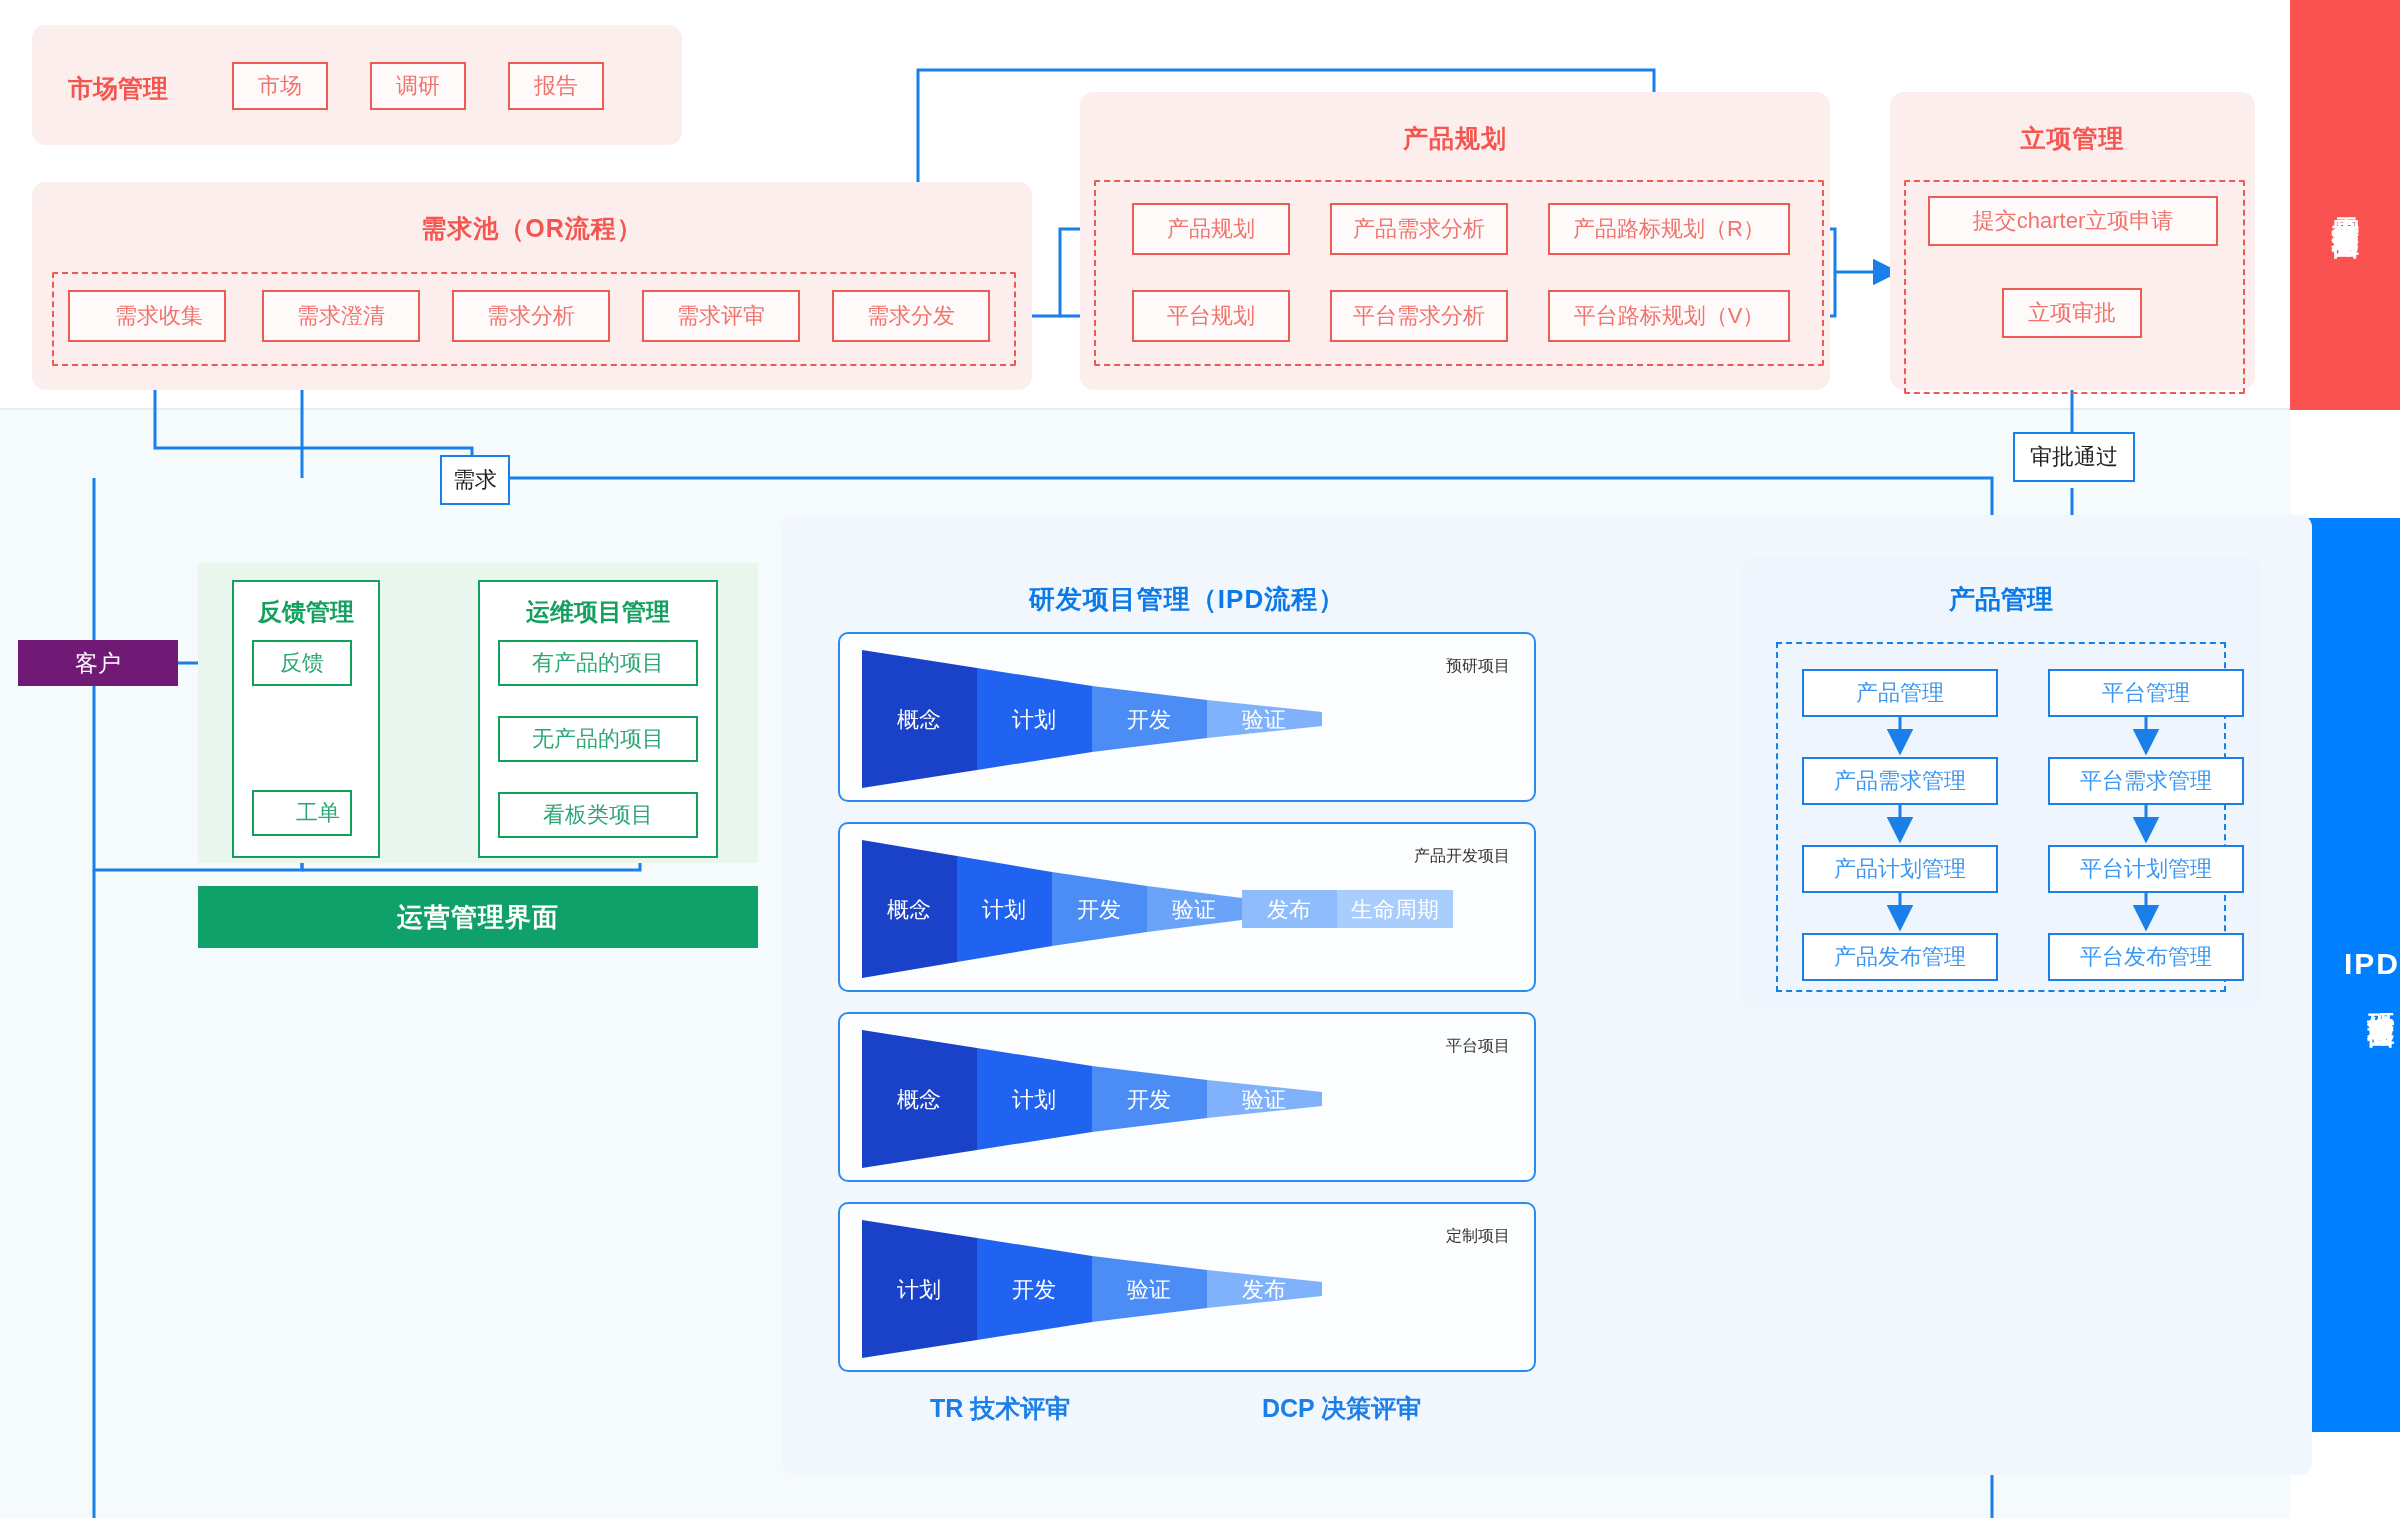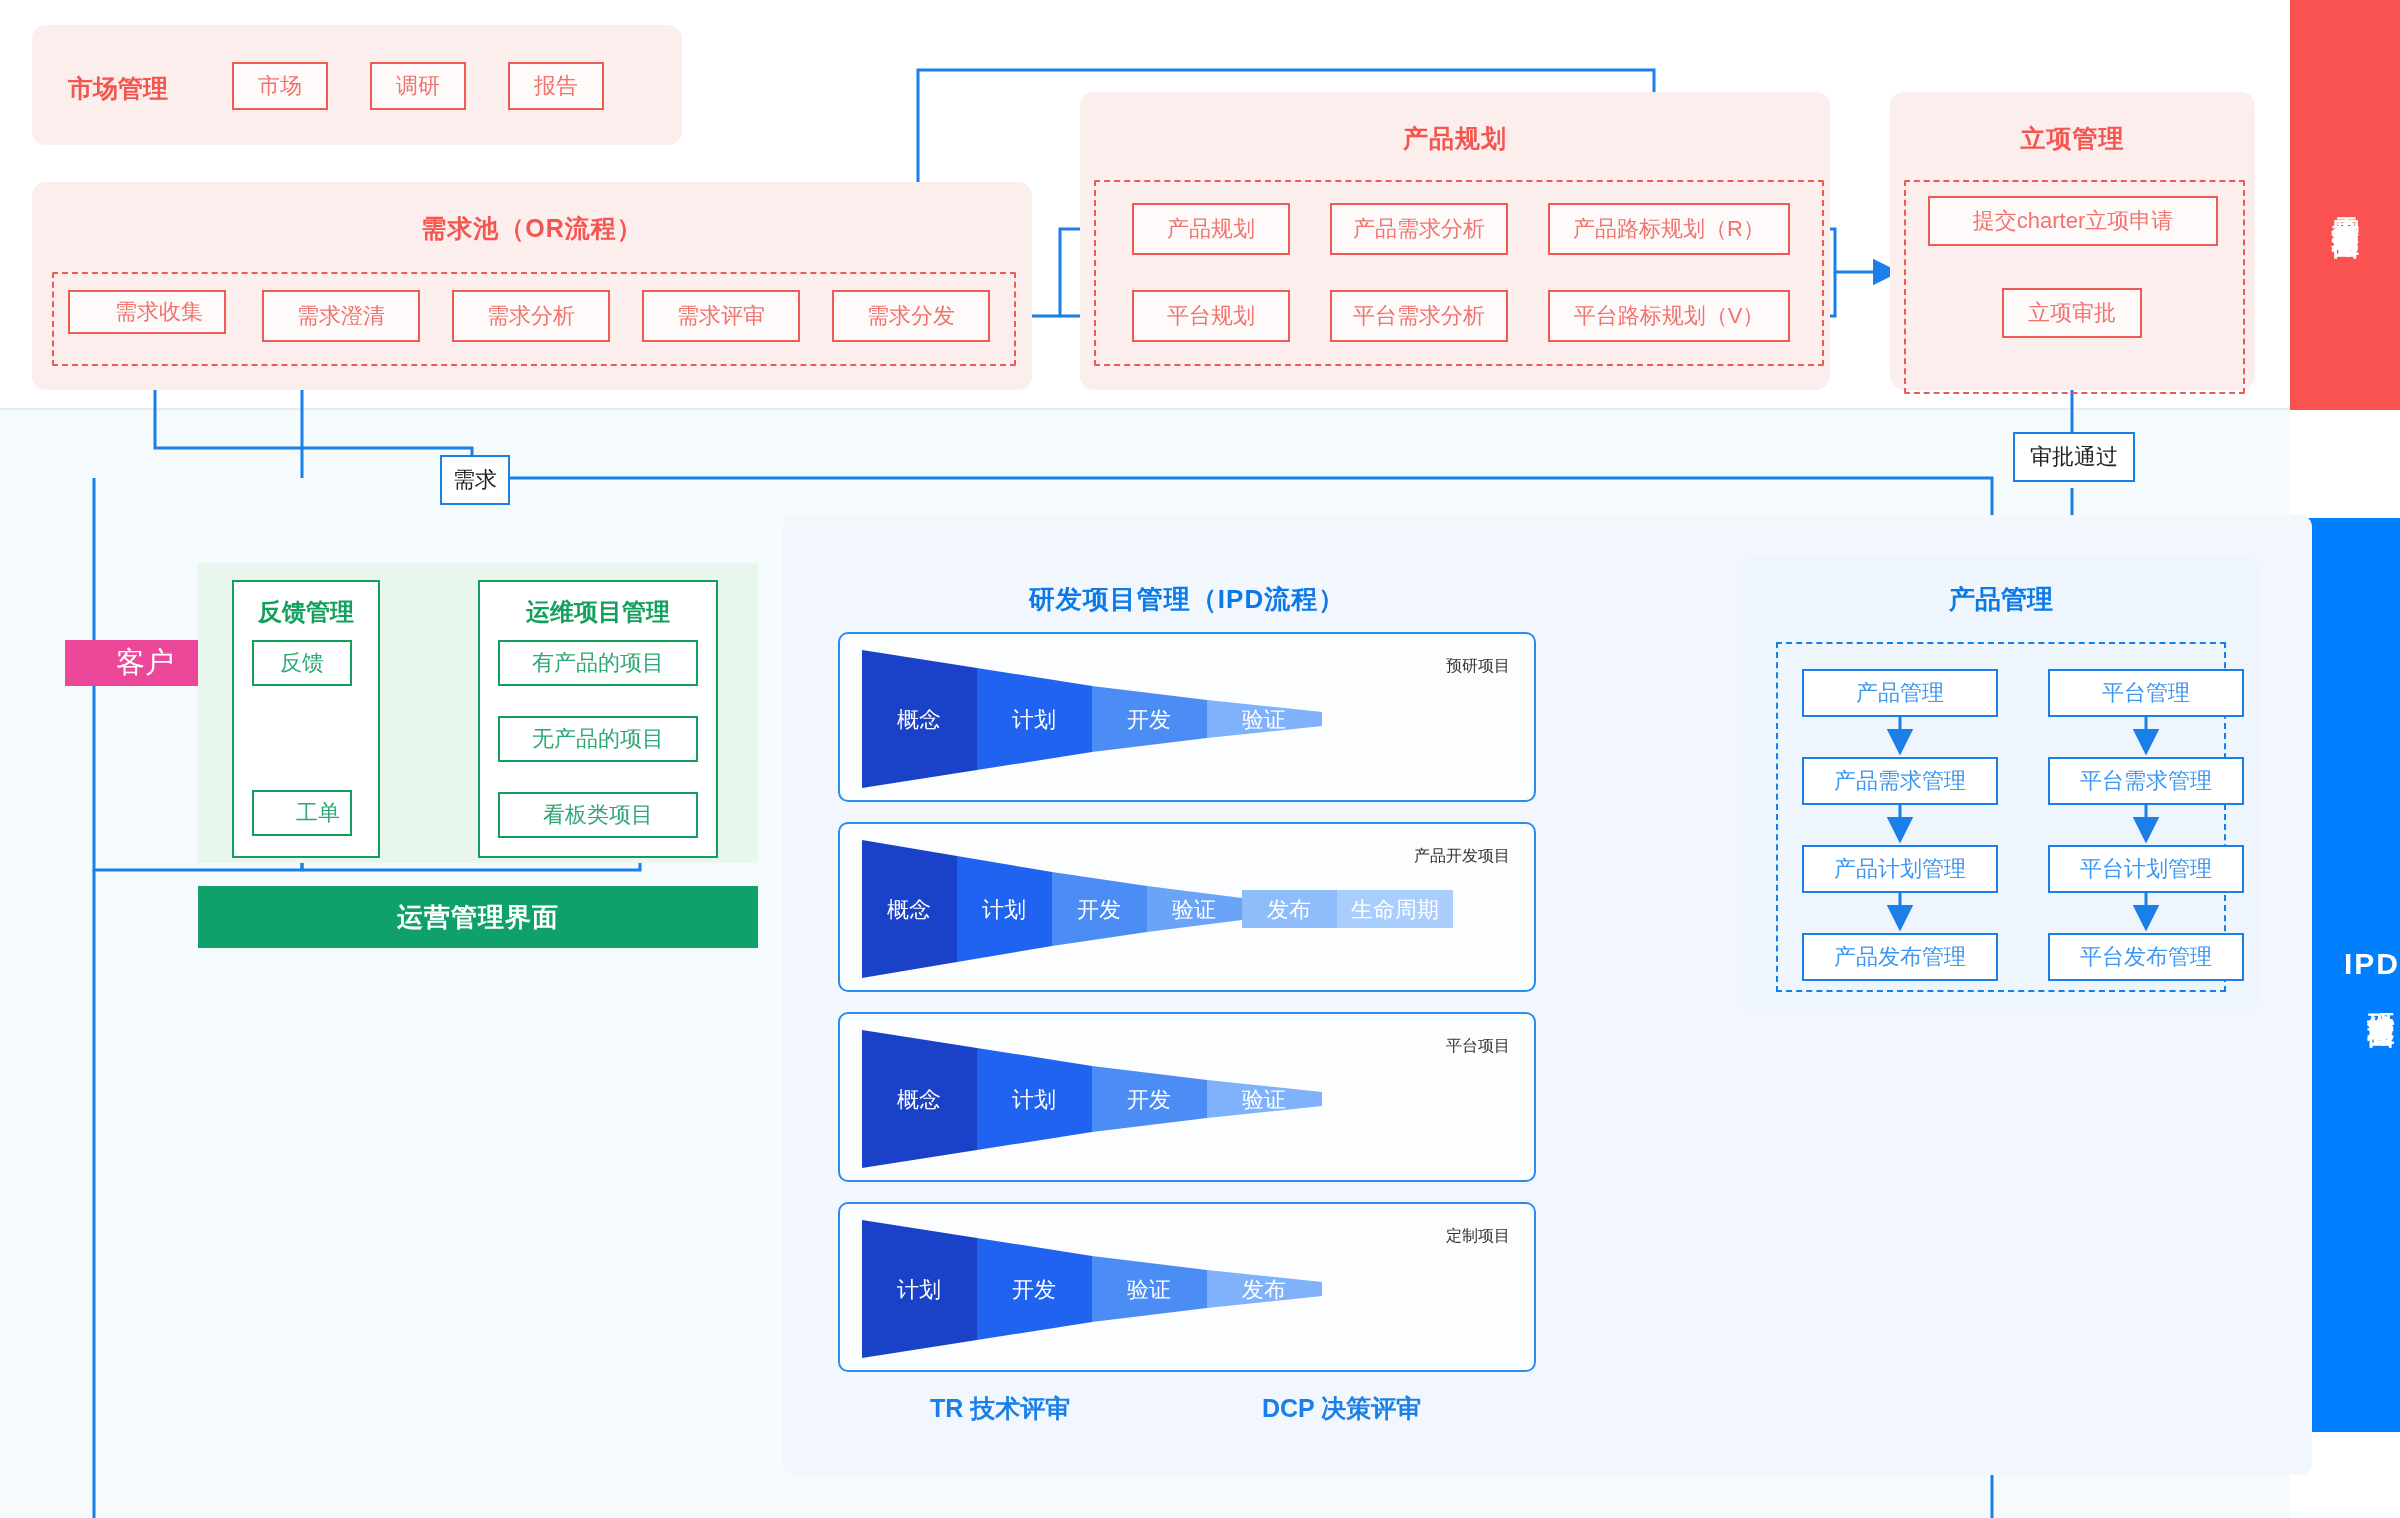--- a/index.html
+++ b/index.html
@@ -62,22 +62,22 @@
     color:#2fa775;font-size:22px;display:flex;align-items:center;justify-content:center;
     white-space:nowrap;
   }
   .green-footer{
     position:absolute;background:#10a06a;color:#fff;font-weight:bold;font-size:26px;
     display:flex;align-items:center;justify-content:center;letter-spacing:1px;
   }
 
   
   .cust-chip{
-    position:absolute;background:#ec4899;color:#fff;font-size:29px;
-    display:flex;align-items:center;justify-content:center;white-space:nowrap;margin-left:47px;
+    position:absolute;background:#701a75;color:#fff;font-size:23px;
+    display:flex;align-items:center;justify-content:center;white-space:nowrap;
   }
 
   
   .blue-panel{position:absolute;background:#f2f7fe;border-radius:12px;}
   .ipd-card{position:absolute;background:#f4f9ff;border:2px solid #1281e8;border-radius:12px;box-sizing:border-box;}
   .ipd-card-title{
     position:absolute;left:0;right:0;text-align:center;
     color:#0b7ae8;font-weight:bold;font-size:26px;letter-spacing:1px;
   }
   .funnel-row{position:absolute;box-sizing:border-box;border:2px solid #2a8ced;border-radius:10px;background:#fbfdff;}
@@ -197,21 +197,21 @@
   </div>
   <div style="position:absolute;left:68px;top:72px;color:#f5554f;font-weight:bold;font-size:25px;">市场管理</div>
   <div class="rbox" style="left:232px;top:62px;width:96px;height:48px;">市场</div>
   <div class="rbox" style="left:370px;top:62px;width:96px;height:48px;">调研</div>
   <div class="rbox" style="left:508px;top:62px;width:96px;height:48px;">报告</div>
 
   <div class="pink-panel" style="left:32px;top:182px;width:1000px;height:208px;">
   </div>
   <div class="pink-title" style="left:32px;top:212px;width:1000px;">需求池（OR流程）</div>
   <div class="dashed-red" style="left:52px;top:272px;width:960px;height:90px;"></div>
-  <div class="rbox" style="left:68px;top:290px;width:158px;height:44px;padding-left:24px;">需求收集</div>
+  <div class="rbox" style="left:68px;top:290px;width:158px;height:52px;padding-left:24px;">需求收集</div>
   <div class="rbox" style="left:262px;top:290px;width:158px;height:52px;">需求澄清</div>
   <div class="rbox" style="left:452px;top:290px;width:158px;height:52px;">需求分析</div>
   <div class="rbox" style="left:642px;top:290px;width:158px;height:52px;">需求评审</div>
   <div class="rbox" style="left:832px;top:290px;width:158px;height:52px;">需求分发</div>
 
   <div class="pink-panel" style="left:1080px;top:92px;width:750px;height:298px;">
   </div>
   <div class="pink-title" style="left:1080px;top:122px;width:750px;">产品规划</div>
   <div class="dashed-red" style="left:1094px;top:180px;width:726px;height:182px;"></div>
   <div class="rbox" style="left:1132px;top:203px;width:158px;height:52px;">产品规划</div>

